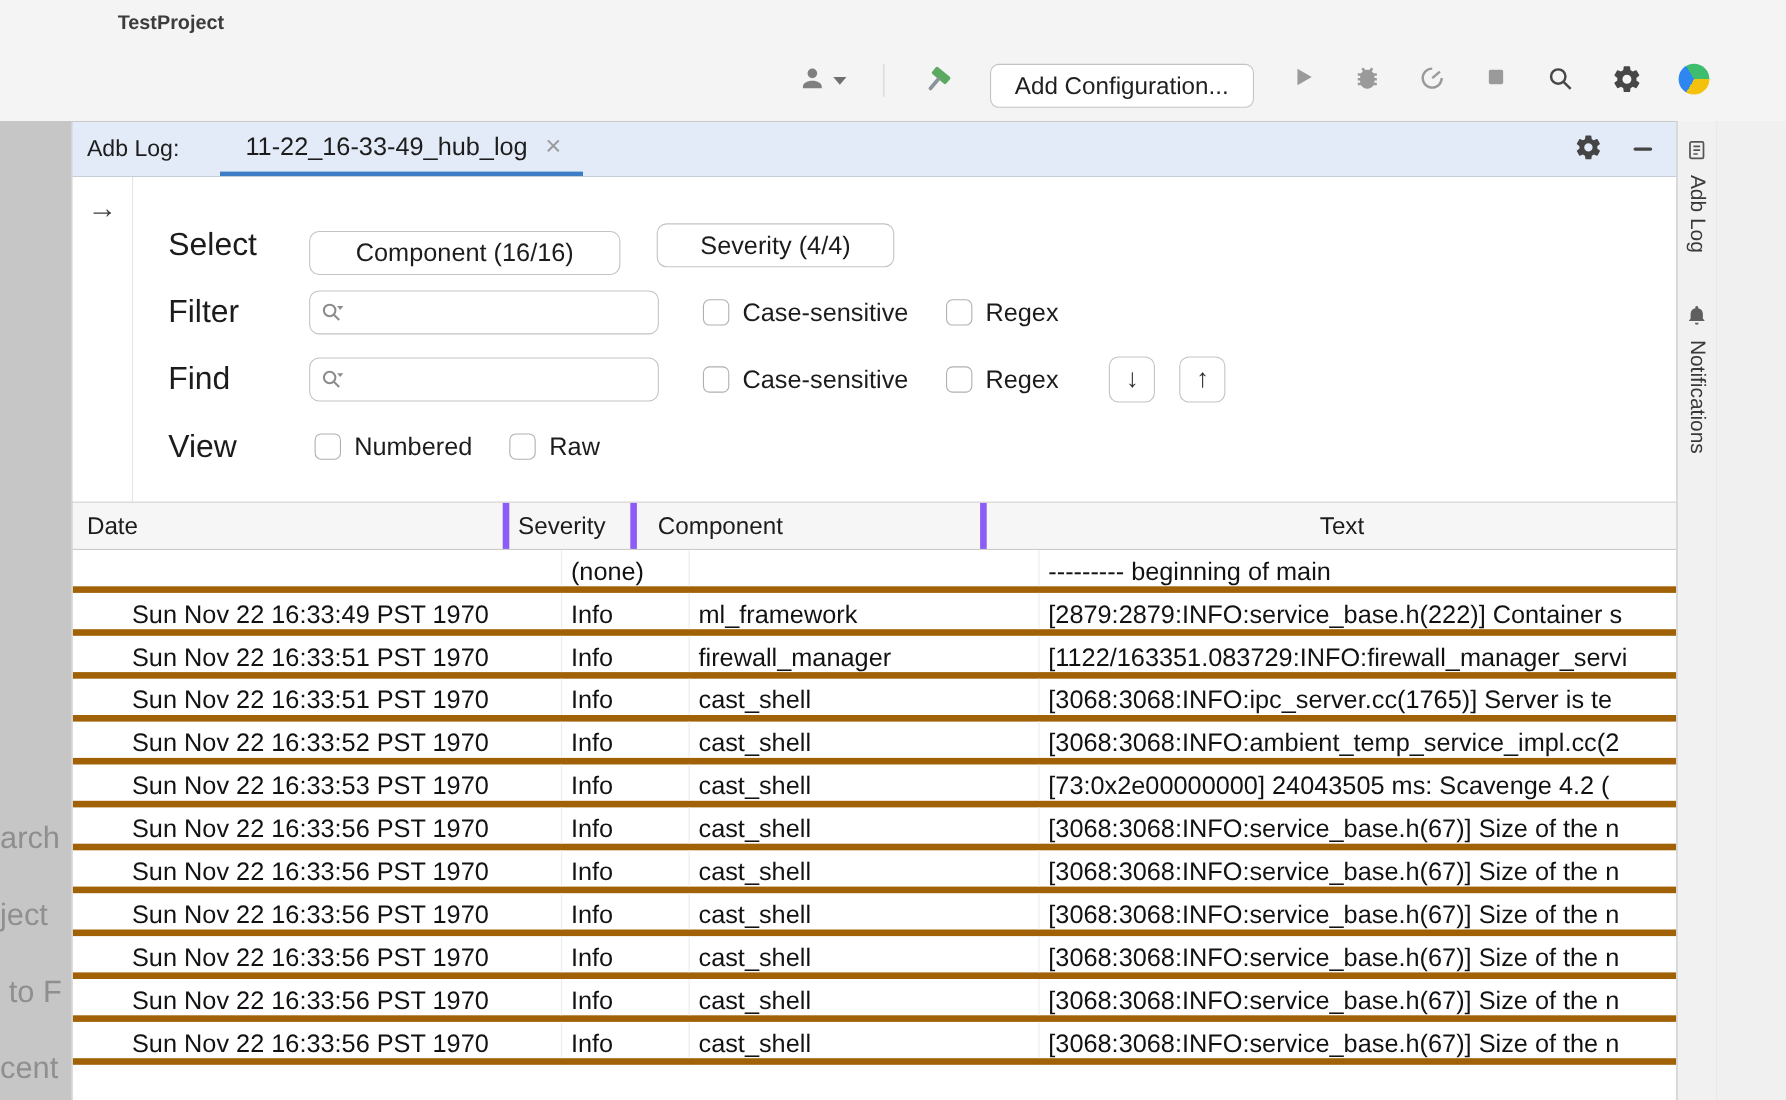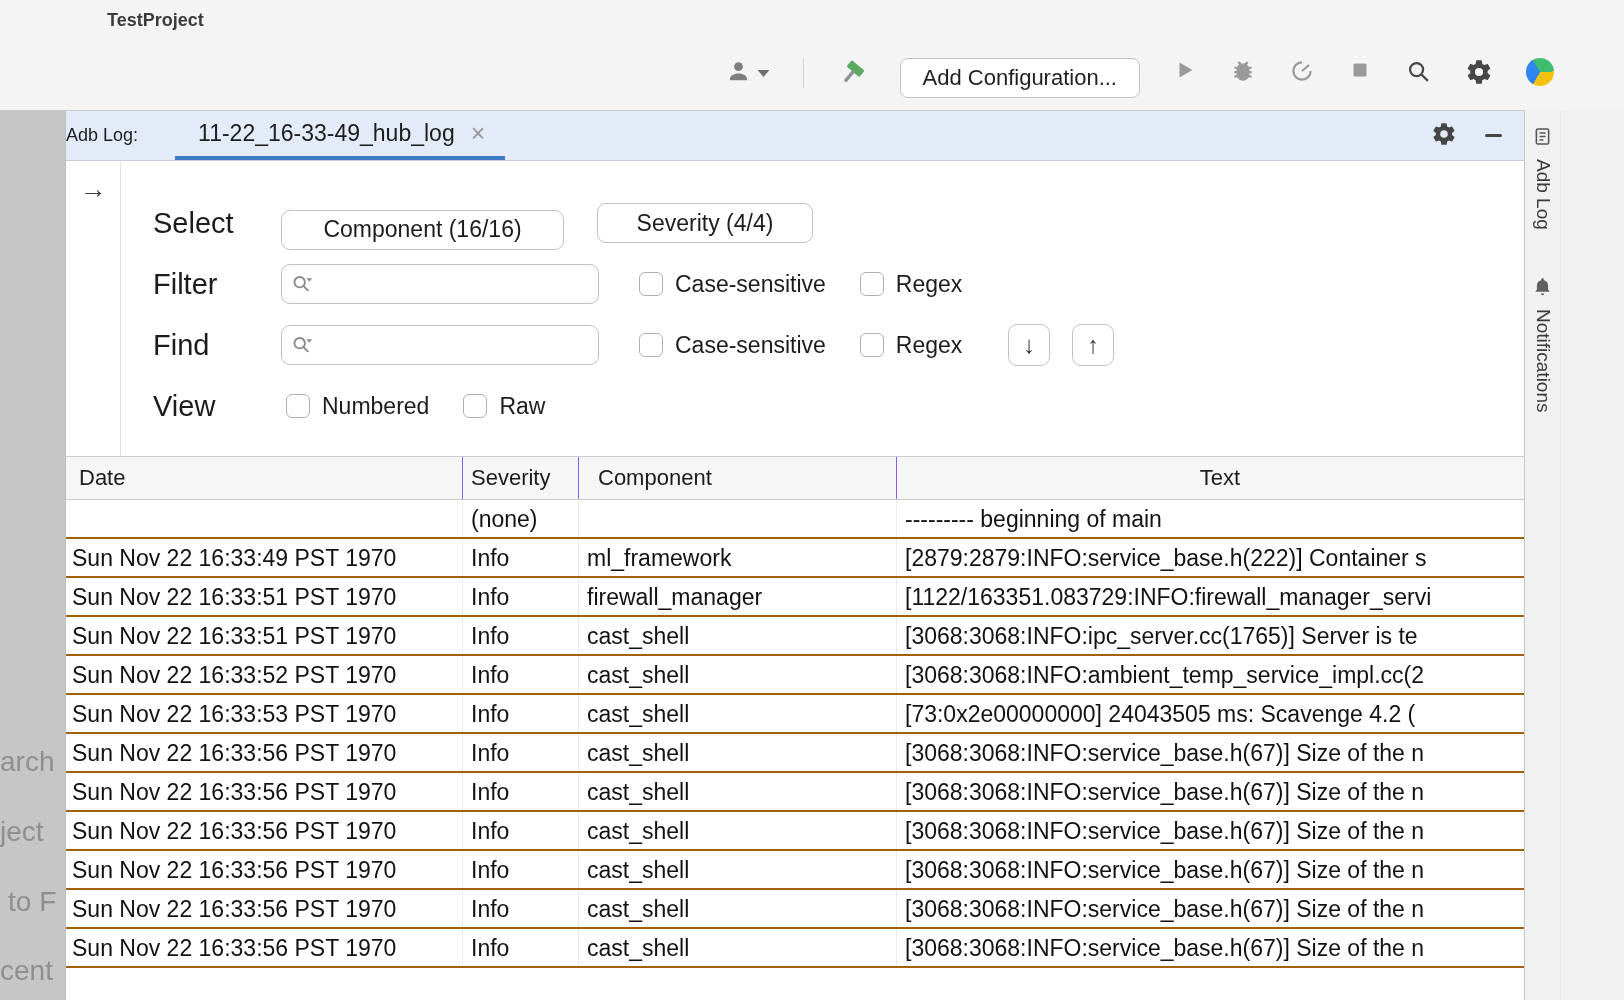--- a/index.html
+++ b/index.html
@@ -37,21 +37,21 @@
       var(--ball-yellow,#f4c20d) 66% 100%); }
 
   
   .panel { position:absolute; left:65px; top:110px; width:1459px; height:890px;
     background:#fff; border-left:1px solid #bdbdbd; border-top:1px solid #c9c9c9;
     display:flex; flex-direction:column; }
 
   
   .tabstrip { flex:0 0 50px; background:var(--strip-bg,#e2ebf7);
     border-bottom:1px solid #c6cdd6; display:flex; align-items:stretch; }
-  .strip-label { align-self:center; font-size:18px; color:#1d1d1d; }
+  .strip-label { margin-left:13px; align-self:center; font-size:21px; color:#1d1d1d; }
   .tab { margin-left:37px; display:flex; align-items:center; gap:16px;
     padding:0 20px 0 23px; border-bottom:4px solid var(--tab-underline,#3e7dc3); }
   .tab-label { font-size:23px; color:#1d1d1d; white-space:nowrap; }
   .tab-close { font-size:25px; color:#9a9a9a; line-height:1; background:none; border:none; padding:0; }
   .strip-actions { margin-left:auto; display:flex; align-items:center; gap:28px; margin-right:22px; }
   .strip-actions .icon-btn { color:#454545; }
   .min-bar { display:block; width:17px; height:3px; background:#454545; border-radius:1.5px; }
 
   
   .filter-area { flex:0 0 295px; display:flex; background:#fff; }
@@ -78,29 +78,29 @@
   .nav-btn { width:42px; height:42px; border:1px solid #c3c3c3; border-radius:9px;
     background:#fff; font-size:24px; color:#333; line-height:1; }
   .nav-first { margin-left:46px; }
   .nav-second { margin-left:22px; }
   .view-first { margin-left:5px; }
 
   
   .table { flex:1; display:flex; flex-direction:column; overflow:hidden; border-top:1px solid #cccccc; }
   .thead { flex:0 0 43px; display:grid; grid-template-columns:397px 116px 318px 1fr;
     background:#f6f6f6; border-bottom:1px solid #cbcbcb; }
-  .th { font-size:22px; color:#1c1c1c; line-height:42px; border-right:1px solid #8b5cf6;
+  .th { font-size:22px; color:#1c1c1c; line-height:42px; border-right:6px solid #8b5cf6;
     white-space:nowrap; overflow:hidden; }
   .th.h-date { padding-left:13px; }
   .th.h-sev  { padding-left:8px; }
   .th.h-comp { padding-left:19px; }
   .th.h-text { padding-left:19px; border-right:none;text-align:center; }
   .tbody { flex:1; overflow:hidden; background:#fff; }
   .trow { display:grid; grid-template-columns:397px 116px 318px 1fr; height:39px;
-    border-bottom:2px solid #a16207; }
+    border-bottom:6px solid #a16207;padding-left:48px; }
   .cell { font-size:23px; color:#121212; line-height:38px; white-space:nowrap;
     overflow:hidden; border-right:1px solid #ececec; padding:0 8px; }
   .c-date { padding-left:6px; }
   .c-text { border-right:none; }
 
   
   .right-bar { position:absolute; left:1524px; top:110px; width:36px; height:890px;
     background:#f1f1f1; border-left:1px solid #c6c6c6;
     display:flex; flex-direction:column; align-items:center; }
   .tool-btn { background:none; border:none; padding:0; margin-top:16px;

